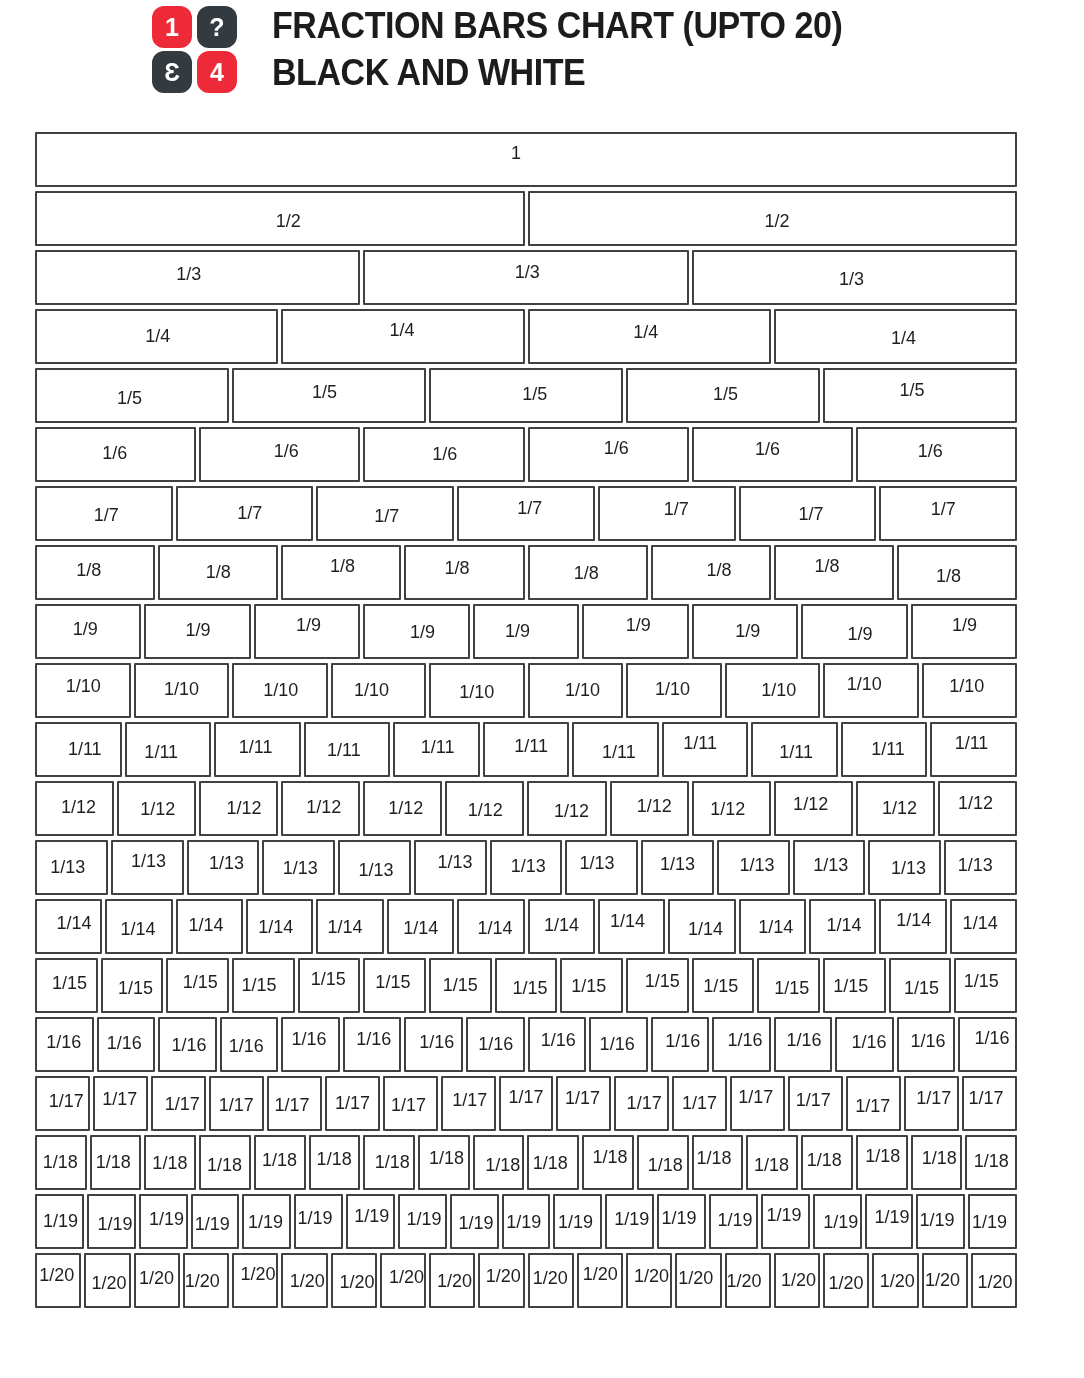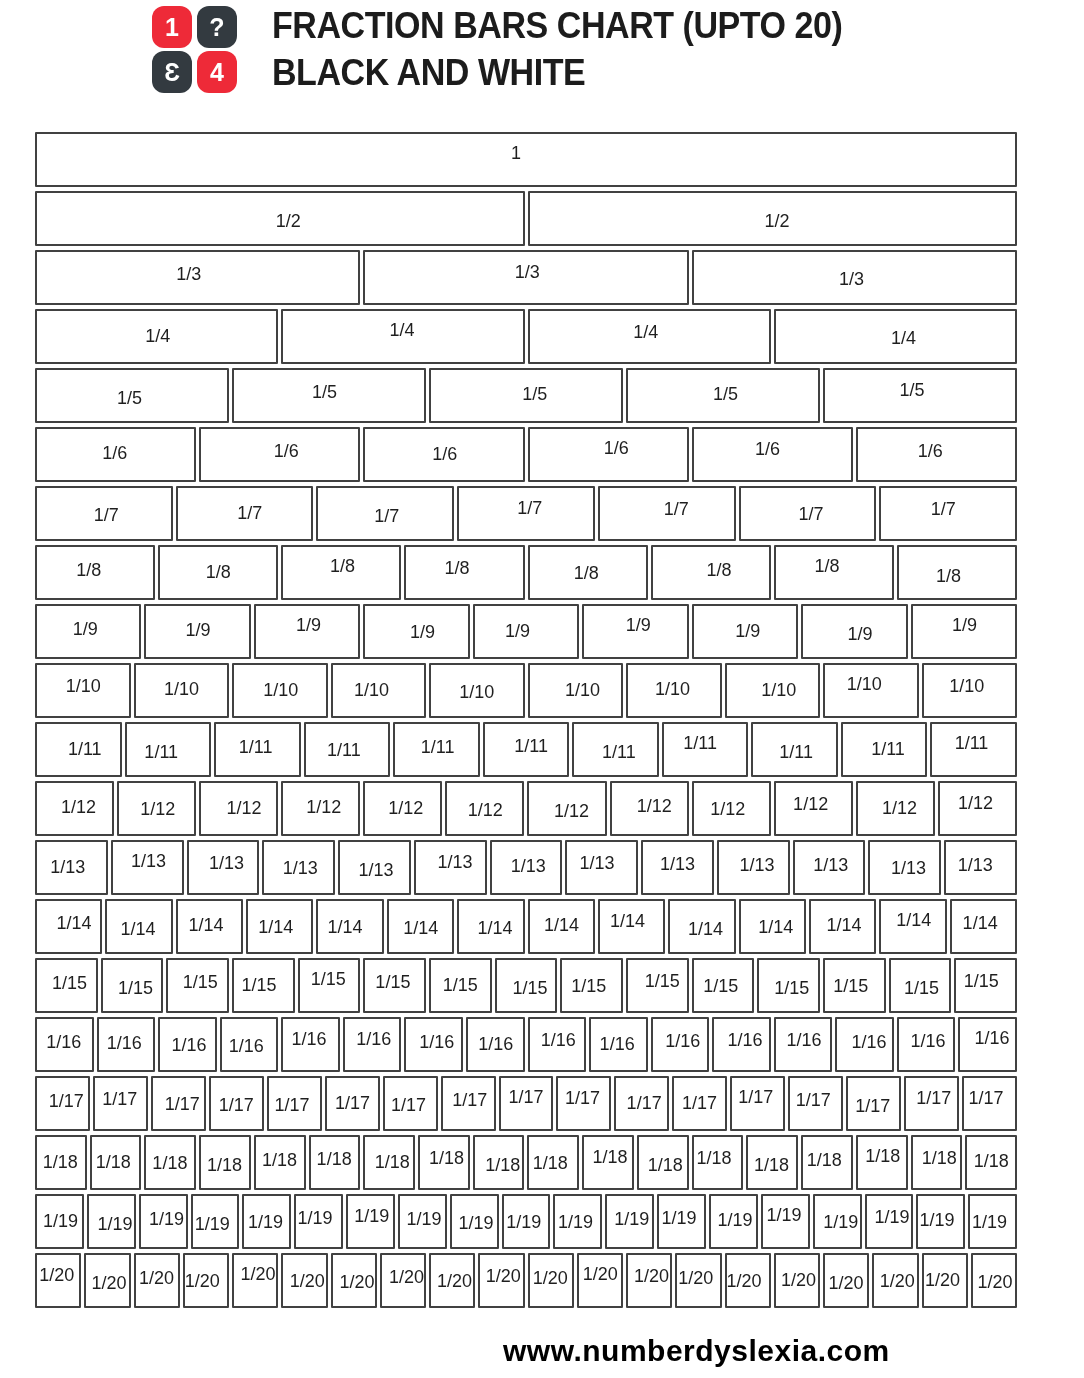--- a/index.html
+++ b/index.html
@@ -788,15 +788,14 @@
         </div>
         <div class="bar-cell">
           <span class="lbl" style="left: calc(50% - 2.2px); top: calc(50% - 0.2px);">1/20</span>
         </div>
         <div class="bar-cell">
           <span class="lbl" style="left: calc(50% + 1.1px); top: calc(50% + 1.2px);">1/20</span>
         </div>
       </div>
     </div>
 
-  <div class="footer-url">www.numberdyslexia.com</div>
 
 </div>
 
 </body></html>

